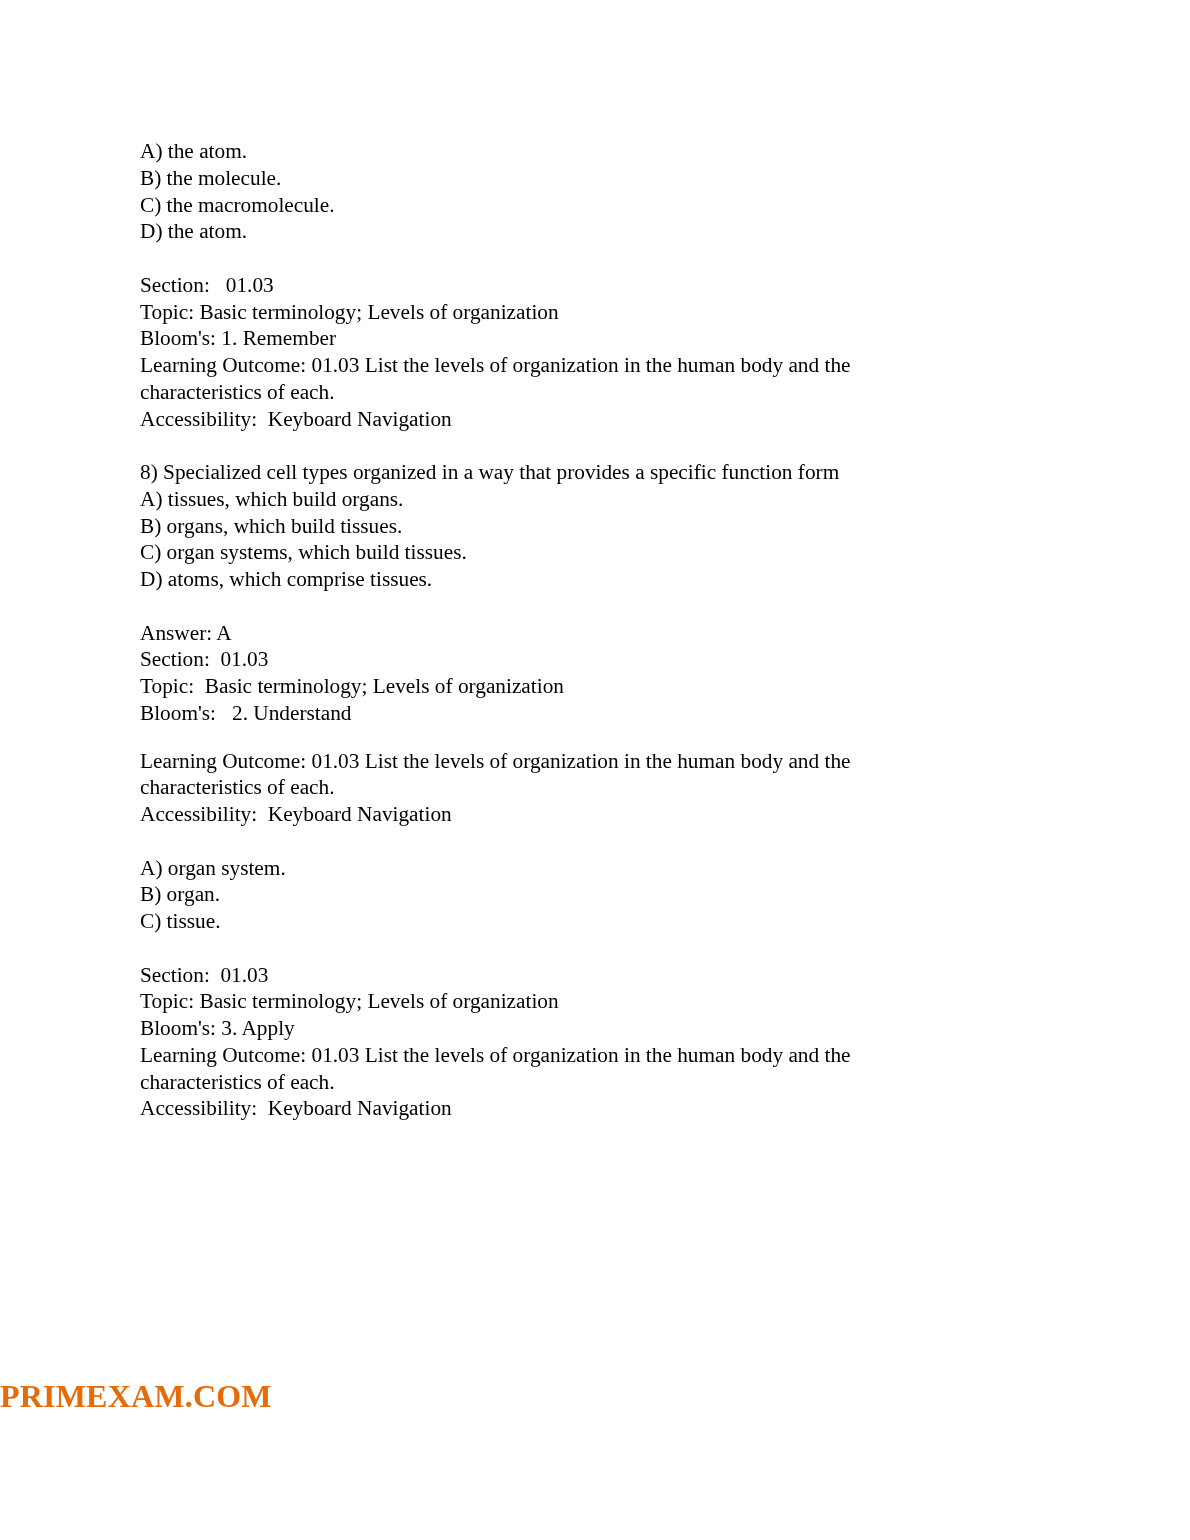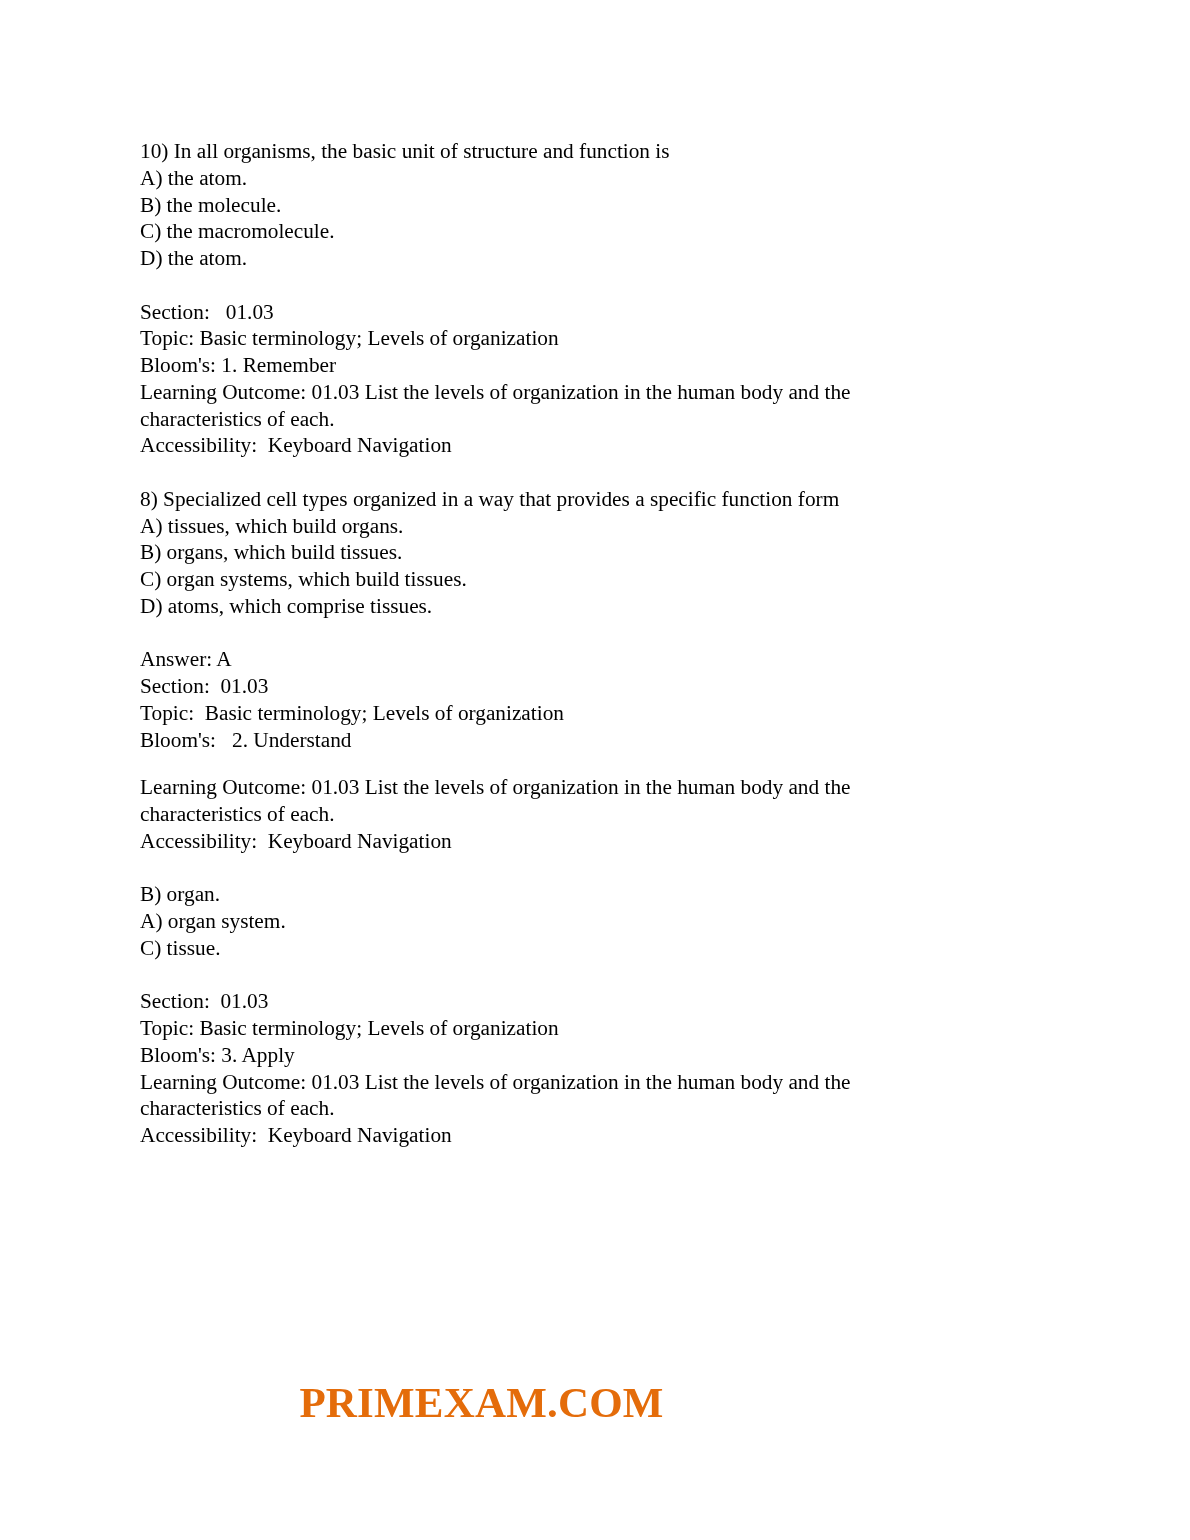--- a/index.html
+++ b/index.html
@@ -31,34 +31,33 @@
       height: 26.75px;
     }
     .gap-small {
       height: 21px;
     }
     .footer {
       position: absolute;
       left: 0;
       width: 963px;
       top: 1378px;
-      text-align: center;
+      text-align: left;
       font-family: "Liberation Serif", "DejaVu Serif", serif;
       font-weight: bold;
-      font-size: 43px;
+      font-size: 32px;
       letter-spacing: 0.2px;
     }
   </style>
 </head>
 <body>
 
 <div class="page">
 
   <div>
-    <div class="line">10) In all organisms, the basic unit of structure and function is</div>
     <div class="line">A) the atom.</div>
     <div class="line">B) the molecule.</div>
     <div class="line">C) the macromolecule.</div>
     <div class="line">D) the atom.</div>
     <div class="gap"></div>
     <div class="line">Section:   01.03</div>
     <div class="line">Topic: Basic terminology; Levels of organization</div>
     <div class="line">Bloom's: 1. Remember</div>
     <div class="line">Learning Outcome: 01.03 List the levels of organization in the human body and the</div>
     <div class="line">characteristics of each.</div>
@@ -80,22 +79,22 @@
     <div class="line">Bloom's:   2. Understand</div>
     <div class="gap-small"></div>
     <div class="line">Learning Outcome: 01.03 List the levels of organization in the human body and the</div>
     <div class="line">characteristics of each.</div>
     <div class="line">Accessibility:  Keyboard Navigation</div>
   </div>
 
   <div class="gap"></div>
 
   <div>
+    <div class="line">A) organ system.</div>
     <div class="line">B) organ.</div>
-    <div class="line">A) organ system.</div>
     <div class="line">C) tissue.</div>
     <div class="gap"></div>
     <div class="line">Section:  01.03</div>
     <div class="line">Topic: Basic terminology; Levels of organization</div>
     <div class="line">Bloom's: 3. Apply</div>
     <div class="line">Learning Outcome: 01.03 List the levels of organization in the human body and the</div>
     <div class="line">characteristics of each.</div>
     <div class="line">Accessibility:  Keyboard Navigation</div>
   </div>
 

